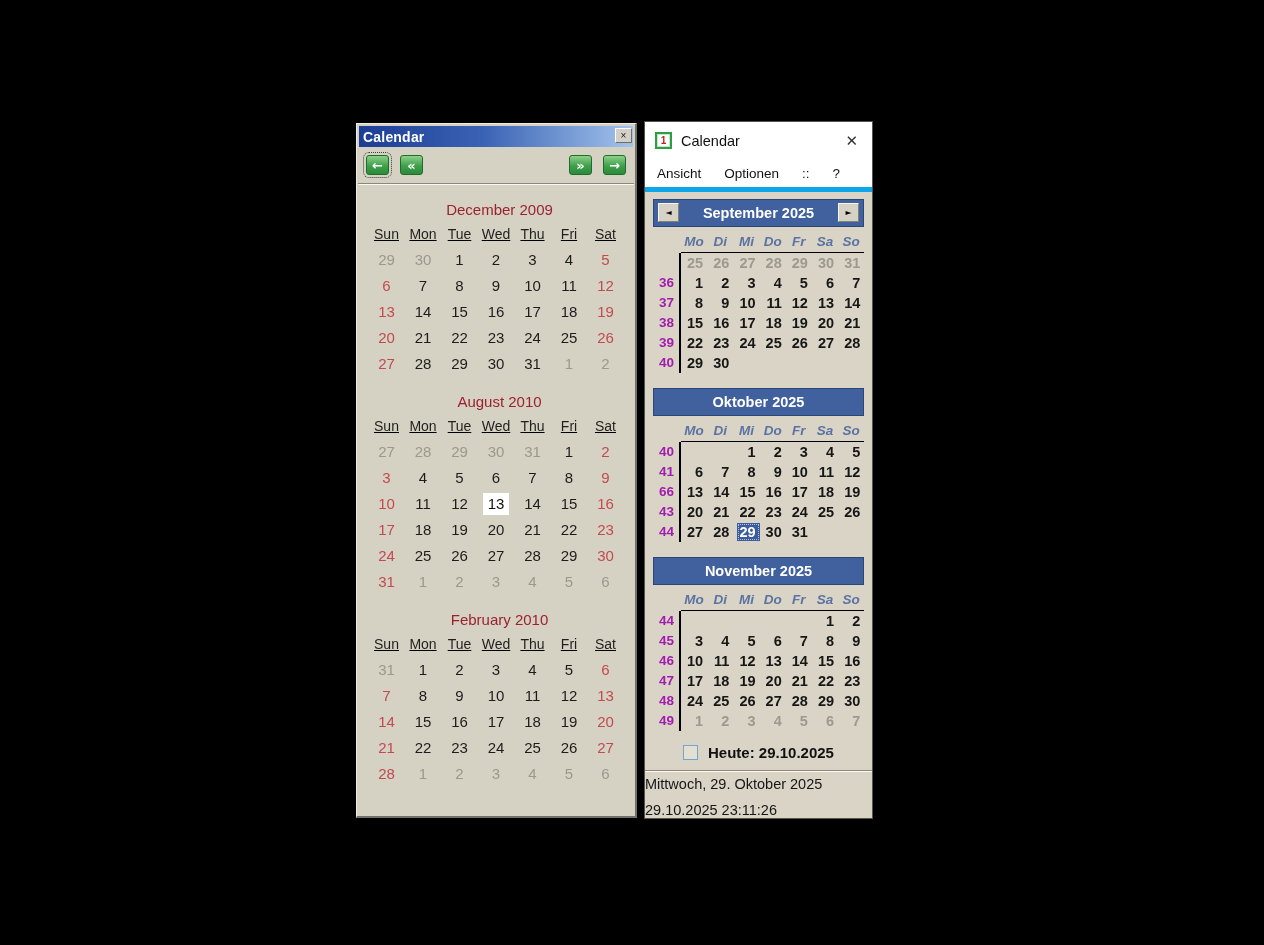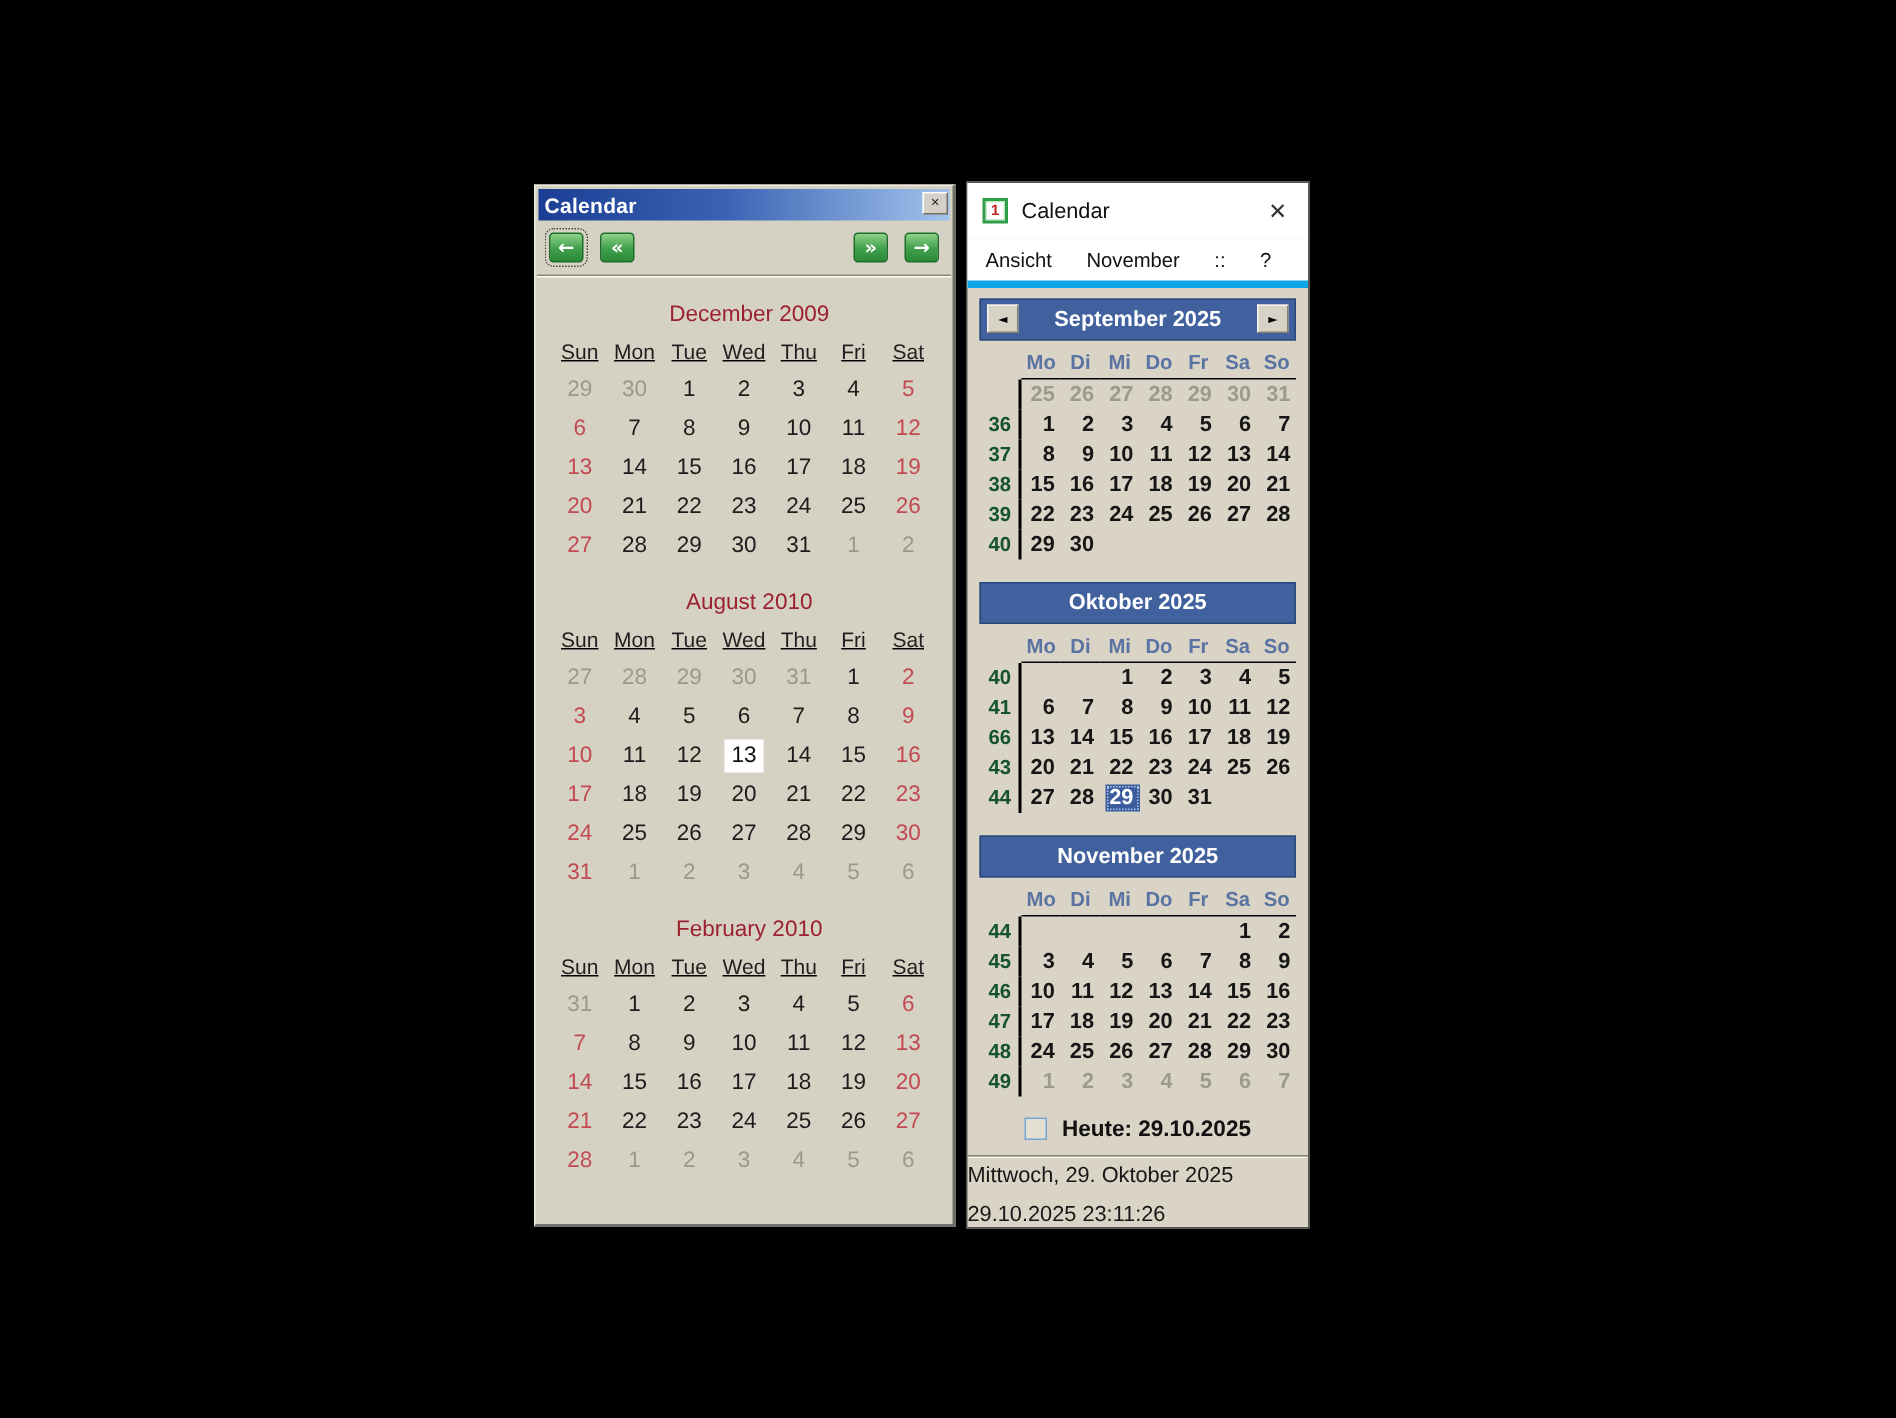--- a/index.html
+++ b/index.html
@@ -90,26 +90,26 @@
     position:absolute;top:3px;width:21px;height:19px;
     background:#d6d2c6;border:1px solid;border-color:#f6f4ec #84826f #84826f #f6f4ec;
     font-size:8px;color:#000;display:flex;align-items:center;justify-content:center;
     padding:0;line-height:1;font-family:"DejaVu Sans",sans-serif;
   }
   .navbtn.prev{left:4px;}
   .navbtn.next{right:4px;}
   .rgrid{display:grid;grid-template-columns:27px repeat(7,26.2px);margin-left:1px;}
   .rdayhdr{
     height:21px;line-height:21px;text-align:center;color:#5b73a3;
-    font-size:13.5px;font-weight:bold;border-bottom:1px solid #000;
+    font-size:13.5px;font-weight:bold;border-bottom:1px solid #000;font-style:italic;
   }
   .rhdr-spacer{height:21px;}
   .rweek{
     height:20px;line-height:20px;text-align:right;padding-right:5px;
-    color:#14532d;font-size:13.5px;font-weight:bold;
+    color:#a21caf;font-size:13.5px;font-weight:bold;
     border-right:2px solid #000;box-sizing:border-box;
   }
   .rcell{
     height:20px;line-height:20px;text-align:right;
     font-size:14.5px;font-weight:bold;color:#161616;
   }
   .rcell span{display:inline-block;padding:0 4px 0 2px;line-height:18px;}
   .rcell.adj{color:#9c9a8e;}
   .rcell.sel span{
     background:#3c5c9e;color:#fff;outline:1px dotted #a9c6e9;outline-offset:-2px;
@@ -308,21 +308,21 @@
       <div class="appicon">
         <span>1</span>
       </div>
       <span class="rtitle">Calendar</span>
       <span class="rclose">
         <span>✕</span>
       </span>
     </div>
     <div class="rmenu">
       <span>Ansicht</span>
-      <span>November</span>
+      <span>Optionen</span>
       <span>::</span>
       <span>?</span>
     </div>
     <div class="rclient">
       <div id="right-months">
           <div class="rmonth">
             <div class="mheader">
               <button class="navbtn prev">◄</button>
               <button class="navbtn next">►</button>
               <span>September 2025</span>

